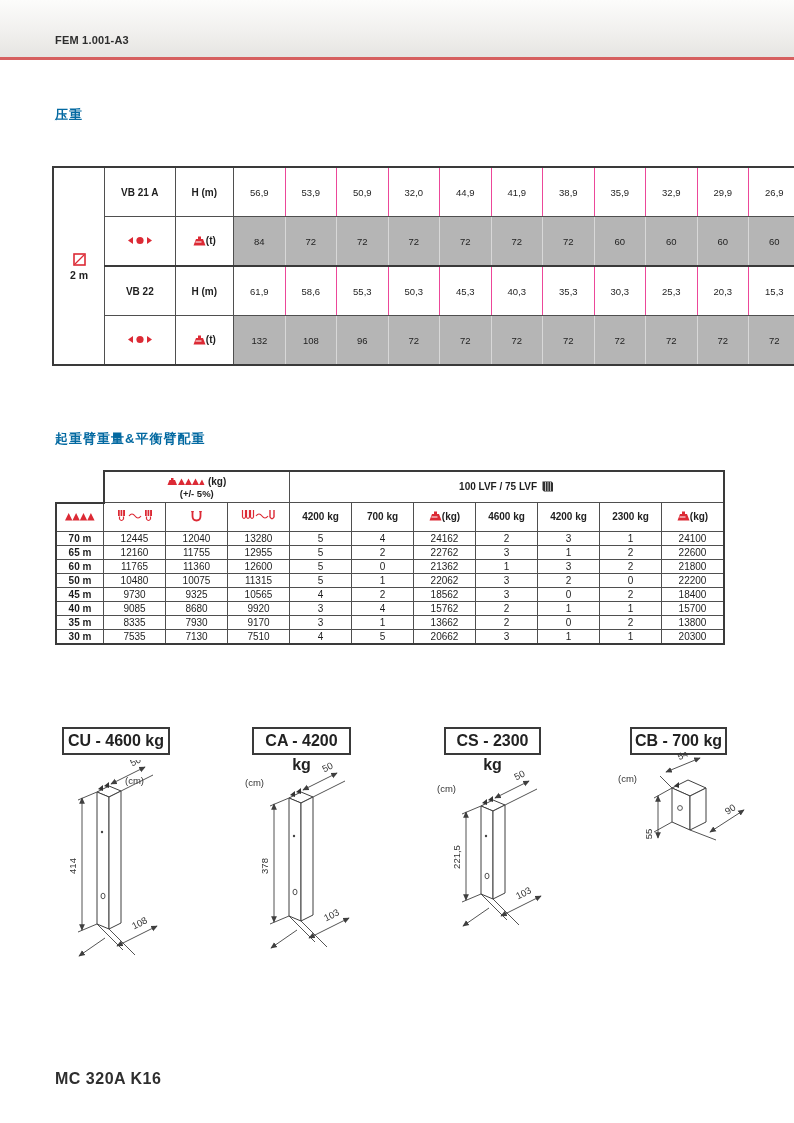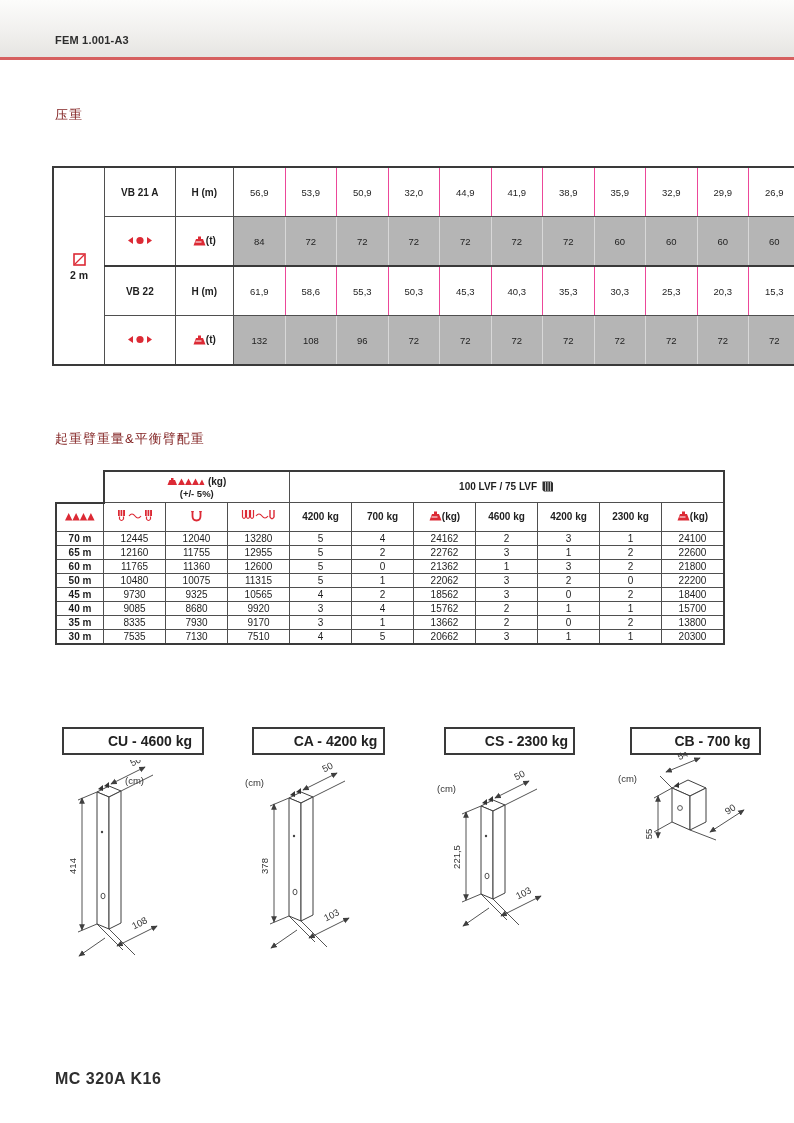--- a/index.html
+++ b/index.html
@@ -8,21 +8,21 @@
     background:#fff;color:#222;
     font-family:"Liberation Sans", sans-serif;
     -webkit-font-smoothing:antialiased;
   }
   .topband{
     position:absolute;left:0;top:0;width:794px;height:57px;
     background:linear-gradient(180deg,#fcfcfb 0%,#f1f0ee 55%,#e6e5e2 100%);
     border-bottom:3px solid #d66060;
   }
   .fem{position:absolute;left:55px;top:34px;font-size:11px;font-weight:bold;color:#2e2e2e;letter-spacing:.2px}
-  .sectitle{position:absolute;font-size:13px;font-weight:normal;color:#7f1d1d;letter-spacing:1px}
+  .sectitle{position:absolute;font-size:13px;font-weight:bold;color:#0369a1;letter-spacing:1px}
   .footer{position:absolute;left:55px;top:1070px;font-size:16px;font-weight:bold;color:#2e2e2e;letter-spacing:.5px}
 
   
   table{border-collapse:collapse;table-layout:fixed}
   .t1{position:absolute;left:52px;top:166px;border:2px solid #3a3a3a}
   .t1 td{border:1px solid #4f4f4f;height:16px;padding:16px;text-align:center;font-size:9.5px;color:#1e1e1e;overflow:hidden;white-space:nowrap}
   .t1 td.mast{width:48px;font-size:10.5px;font-weight:bold}
   .t1 td.model{width:86px;font-size:10px;font-weight:bold}
   .t1 td.lab{width:54px;font-size:10px;font-weight:bold}
   .t1 td.d{width:23px;border-left:1px solid #9a9a9a;border-right:1px solid #ec4899}
@@ -42,21 +42,21 @@
   .t2 .bt{border-top:2px solid #3a3a3a}.t2 .bl{border-left:2px solid #3a3a3a}
   .t2 .br{border-right:2px solid #3a3a3a}.t2 .bb{border-bottom:2px solid #3a3a3a}
   .small2{font-size:9.5px;font-weight:bold}
 
   .ic{display:inline-block;vertical-align:middle}
   .kgtxt{font-weight:bold;font-size:10px;vertical-align:middle}
 
   
   .dlabel{
     position:absolute;height:24px;line-height:24px;border:2px solid #3a3a3a;
-    font-size:14px;font-weight:bold;text-align:center;background:#fff;color:#222;padding-left:34px;
+    font-size:16px;font-weight:bold;text-align:center;background:#fff;color:#222;
   }
   .dsvg{position:absolute}
   .dim{stroke:#3f3f3f;stroke-width:0.9;fill:none}
   .blockface{fill:#fff;stroke:#3f3f3f;stroke-width:1;stroke-linejoin:round}
   .svgtxt{font-size:9.5px;fill:#333;font-family:"Liberation Sans",sans-serif}
   .lug{fill:#333}
 </style>
 </head>
 <body>
 

